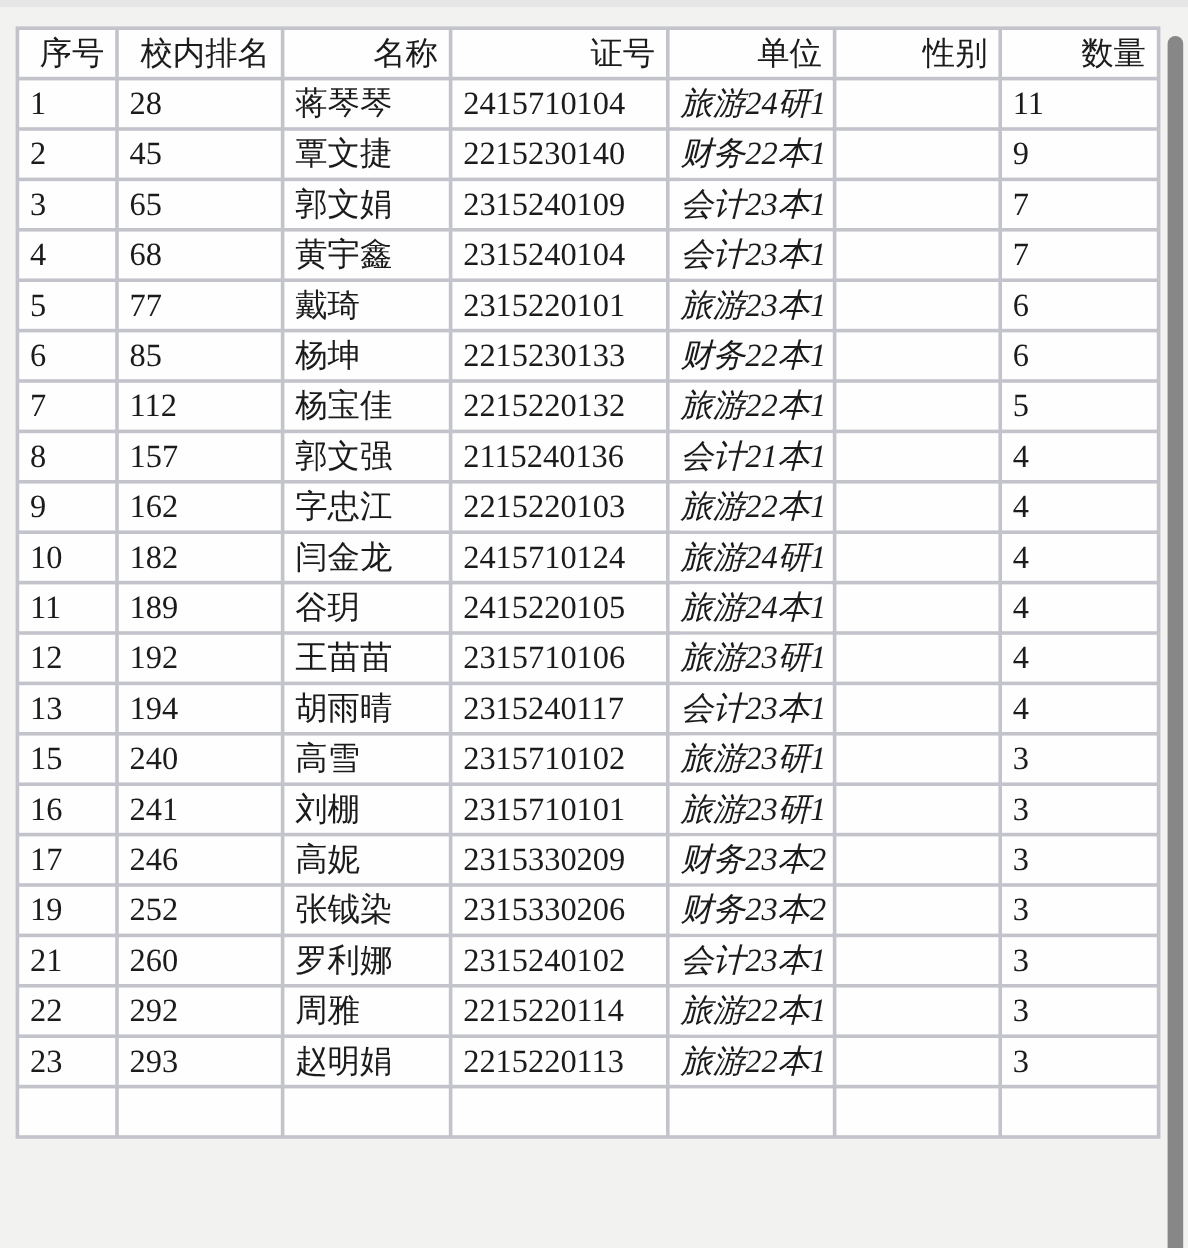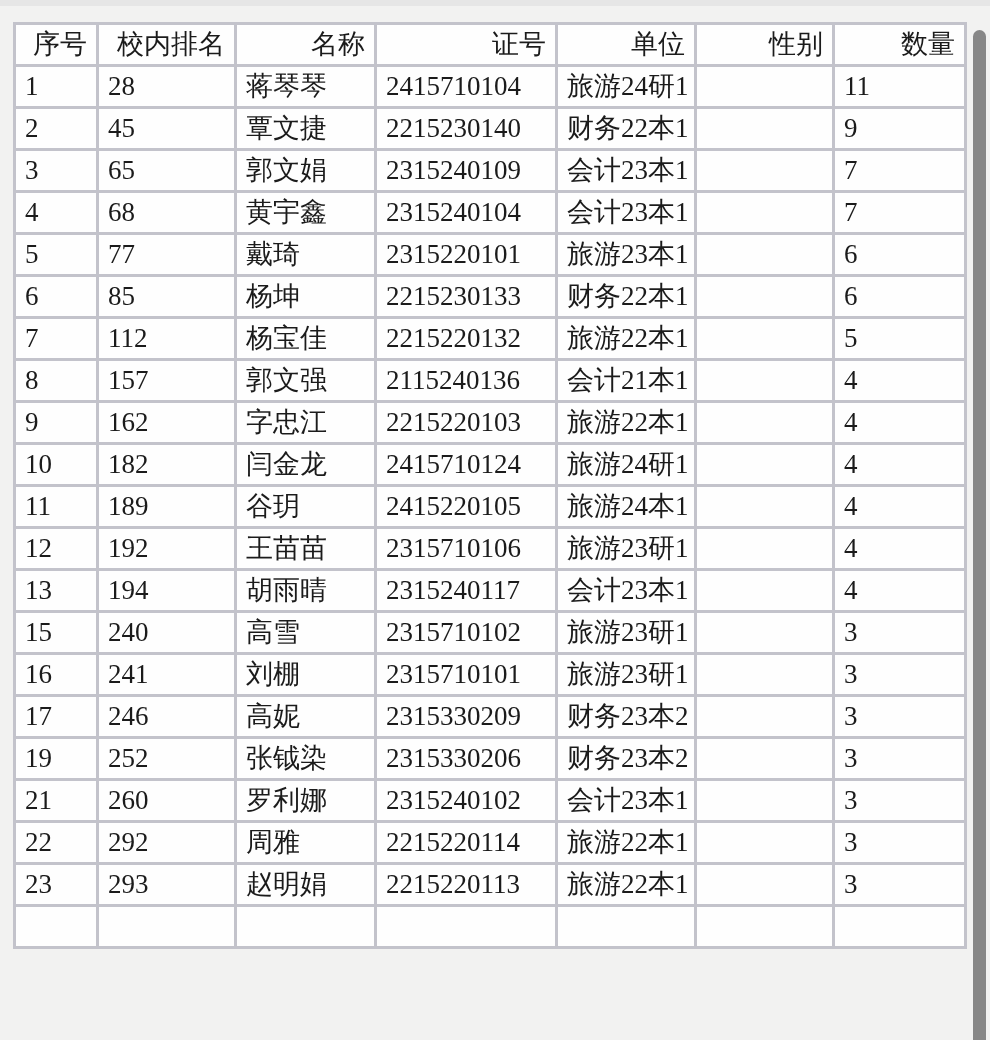--- a/index.html
+++ b/index.html
@@ -41,21 +41,21 @@
     font-size: 27px;
     font-weight: normal;
     line-height: 39px;
     vertical-align: middle;
     text-align: left;
     overflow: visible;
   }
   table.sheet th { text-align: right; }
   td.num { text-align: right; }
   
-  td.unit-cell { white-space: nowrap; }
+  td.unit-cell { white-space: nowrap; font-style: italic; }
   td.unit-cell .spill {
     position: relative;
     z-index: 2;
     display: inline-block;
     background: #fefefe;
     white-space: nowrap;
     line-height: 39px;
     padding-right: 4px;
   }
   .scrollbar {

